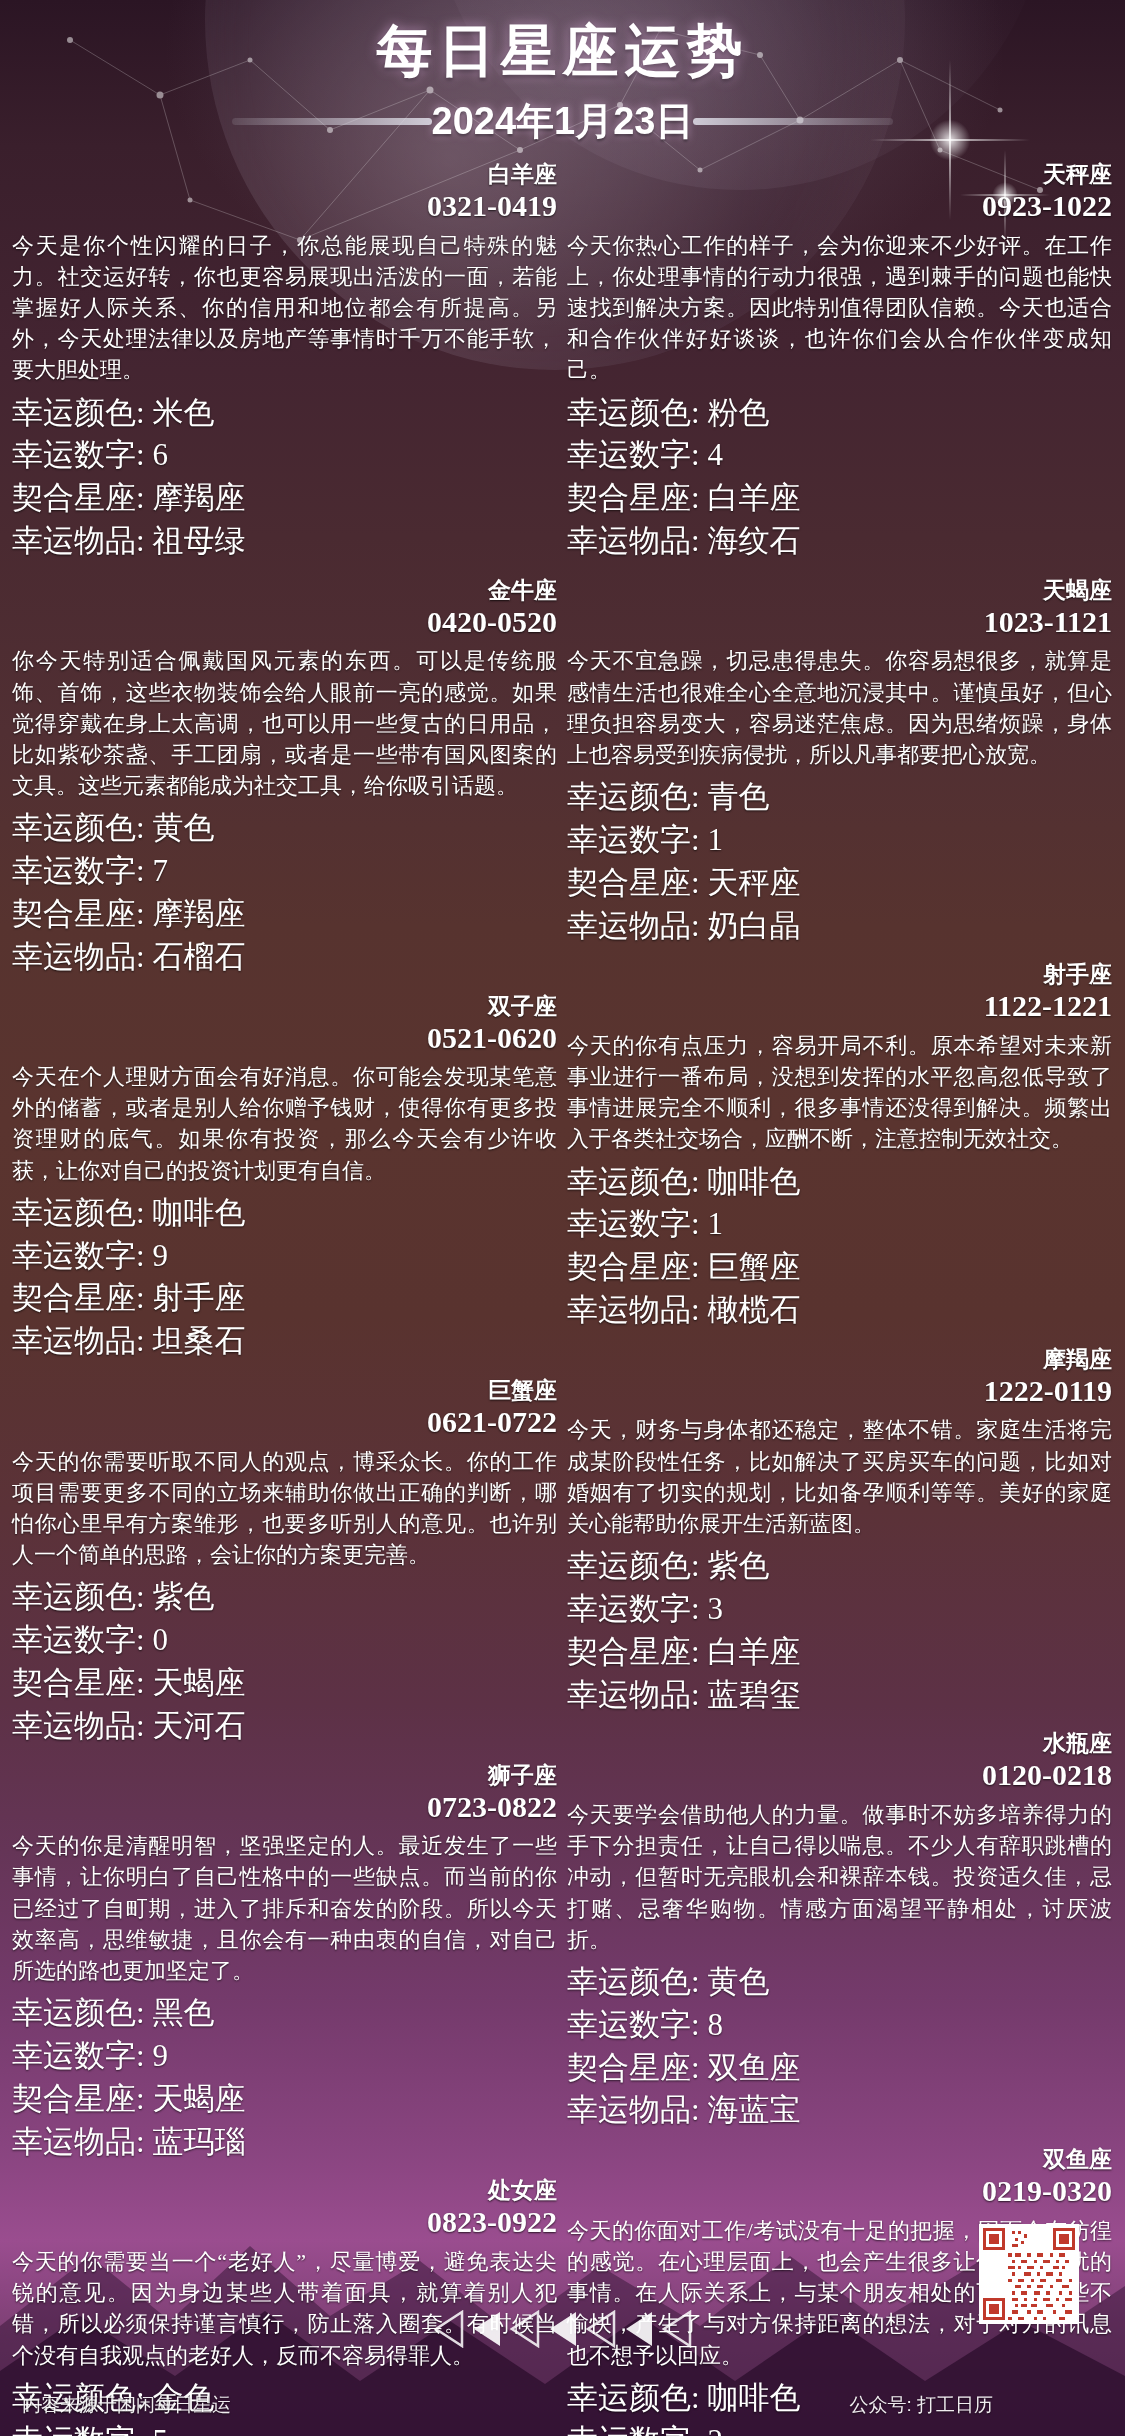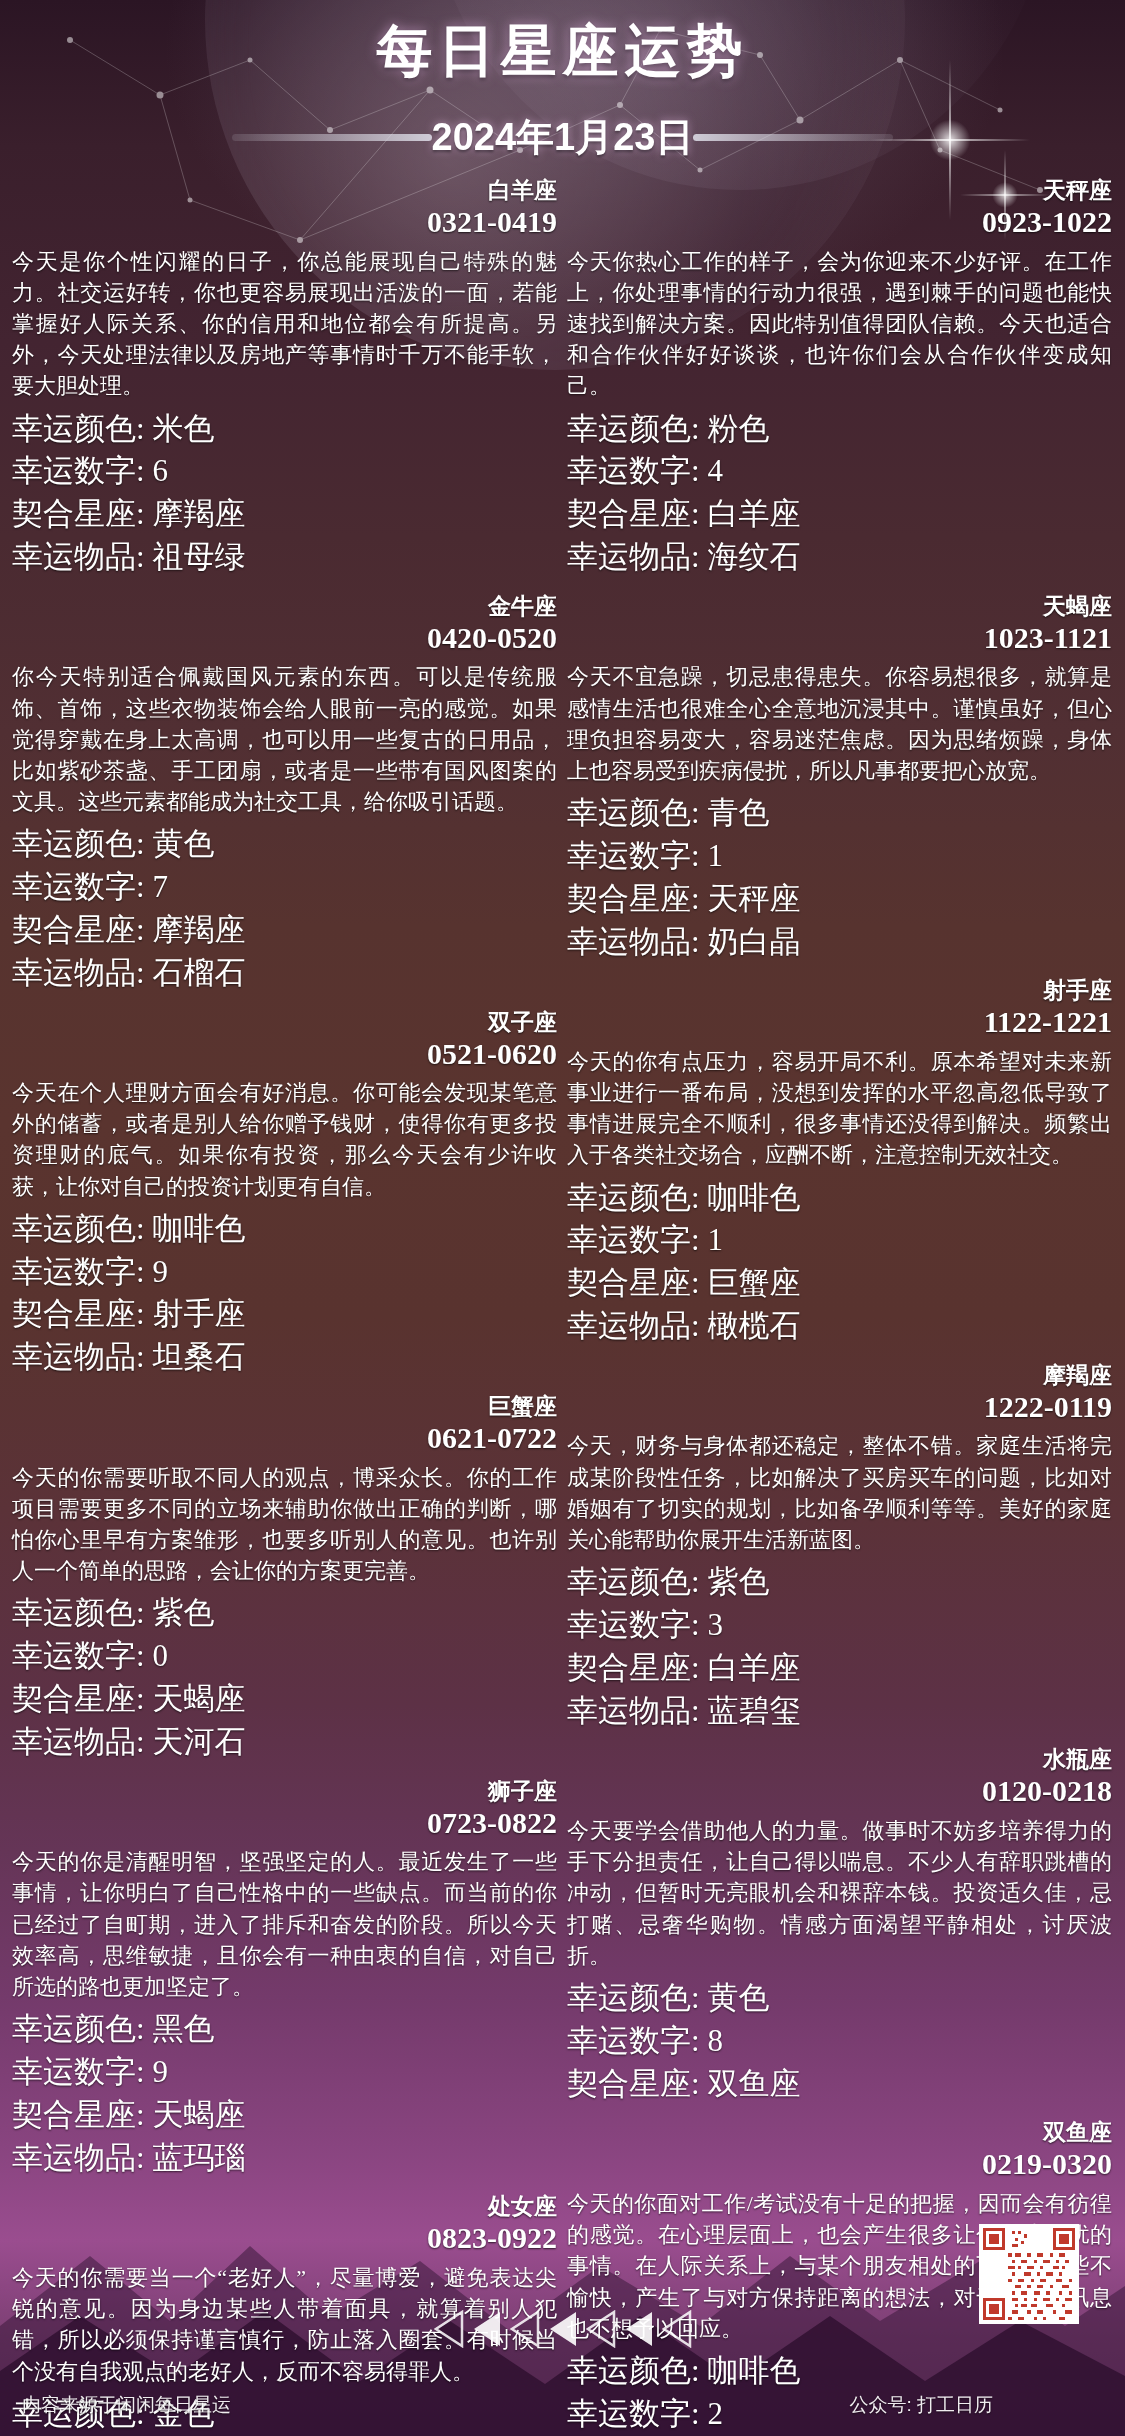--- a/index.html
+++ b/index.html
@@ -77,21 +77,21 @@
     z-index: 5;
   }
   .title {
     font-size: 56px;
     font-weight: bold;
     color: #ffffff;
     letter-spacing: 6px;
     text-shadow: 0 0 12px rgba(255,200,255,0.55), 0 2px 4px rgba(0,0,0,0.6);
   }
   .date-wrap {
-    margin-top: 22px;
+    margin-top: 6px;
     display: flex; align-items: center; justify-content: center; 
   }
   .date-line {
     width: 200px; height: 7px;
     background: linear-gradient(90deg, rgba(200,200,210,0.15), rgba(225,225,235,0.85));
     border-radius: 4px;
   }
   .date-line.right { background: linear-gradient(270deg, rgba(200,200,210,0.15), rgba(225,225,235,0.85)); }
   .date-text {
     font-size: 38px; font-weight: bold; color: #ffffff;
@@ -356,20 +356,21 @@
         <div class="sign-block">
           <div class="sign-head">
             <div class="sign-name">水瓶座</div>
             <div class="sign-range">0120-0218</div>
           </div>
           <div class="sign-text">今天要学会借助他人的力量。做事时不妨多培养得力的手下分担责任，让自己得以喘息。不少人有辞职跳槽的冲动，但暂时无亮眼机会和裸辞本钱。投资适久佳，忌打赌、忌奢华购物。情感方面渴望平静相处，讨厌波折。</div>
           <div class="attrs">
             <div class="attr"><span>幸运颜色:</span> <span>黄色</span></div>
             <div class="attr"><span>幸运数字:</span> <span>8</span></div>
             <div class="attr"><span>契合星座:</span> <span>双鱼座</span></div>
+            <div class="attr"><span>幸运物品:</span> <span>海蓝宝</span></div>
           </div>
         </div>
         <div class="sign-block">
           <div class="sign-head">
             <div class="sign-name">双鱼座</div>
             <div class="sign-range">0219-0320</div>
           </div>
           <div class="sign-text">今天的你面对工作/考试没有十足的把握，因而会有彷徨的感觉。在心理层面上，也会产生很多让你迷惑困扰的事情。在人际关系上，与某个朋友相处的可能会有些不愉快，产生了与对方保持距离的想法，对于对方的讯息也不想予以回应。</div>
           <div class="attrs">
             <div class="attr"><span>幸运颜色:</span> <span>咖啡色</span></div>

